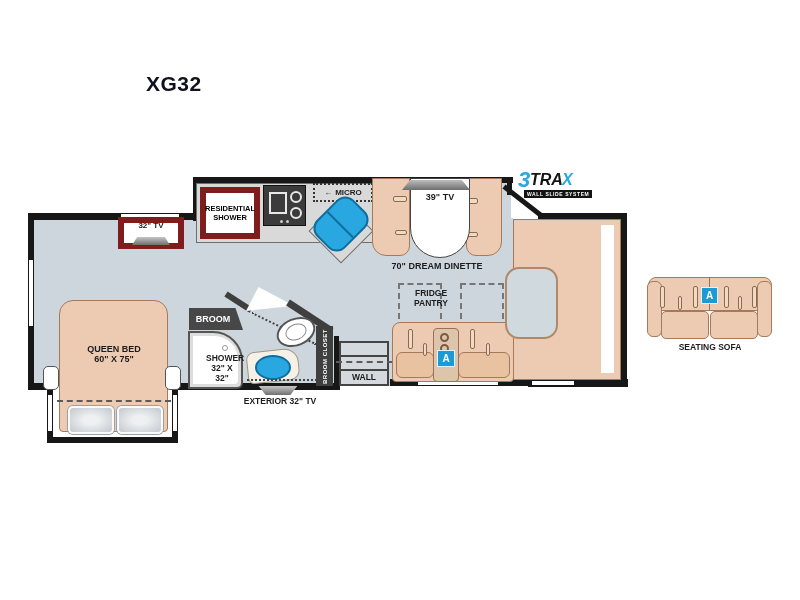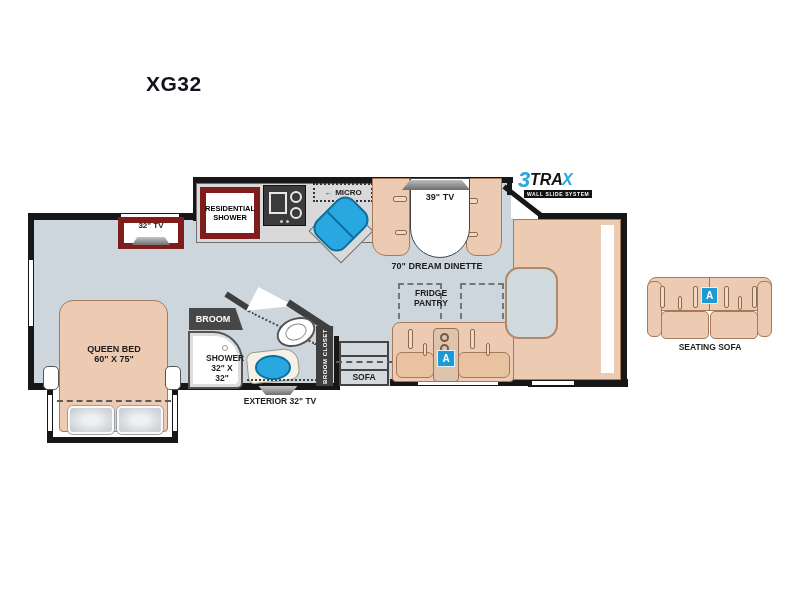--- a/index.html
+++ b/index.html
@@ -132,21 +132,21 @@
   </div>
   <div class="abs" style="left:247px;top:350px;width:52px;height:32px;background:#f6f0e6;border:1px solid #998;border-radius:8px 14px 10px 6px;transform:rotate(-6deg);"></div>
   <div class="abs" style="left:255px;top:355px;width:36px;height:25px;background:#29a7e0;border:2px solid #0c6f9e;border-radius:50%;"></div>
   <div class="dot" style="left:247px;top:379px;width:74px;"></div>
   <div class="abs" style="left:256px;top:386px;width:44px;height:9px;background:linear-gradient(#c6c6c6,#6f6f6f);clip-path:polygon(6% 0,94% 0,78% 100%,22% 100%);filter:drop-shadow(0 0 1px #222);"></div>
   <div class="lbl" style="left:228px;top:397px;width:104px;font-size:8.5px;">EXTERIOR 32" TV</div>
 
   <div class="abs" style="left:339px;top:341px;width:50px;height:45px;background:#d3d9dd;border:2px solid #444;">
     <div class="abs" style="left:0;top:12px;width:100%;height:1.5px;background:#444;"></div>
     <div class="abs" style="left:0;top:26px;width:100%;height:1.5px;background:#444;"></div>
-    <div class="lbl" style="left:0;top:30px;width:46px;font-size:8.5px;">SOFA</div>
+    <div class="lbl" style="left:0;top:30px;width:46px;font-size:8.5px;">WALL</div>
   </div>
   <div class="dash" style="left:336px;top:361px;width:180px;"></div>
 
   <div class="dashrect" style="left:398px;top:283px;width:44px;height:96px;"></div>
   <div class="dashrect" style="left:460px;top:283px;width:44px;height:96px;"></div>
   <div class="lbl" style="left:399px;top:289px;width:64px;font-size:8.5px;">
     <div>FRIDGE</div>
     <div>PANTRY</div>
   </div>
   <div class="peach" style="left:392px;top:322px;width:122px;height:60px;border-radius:8px 8px 4px 4px;"></div>

